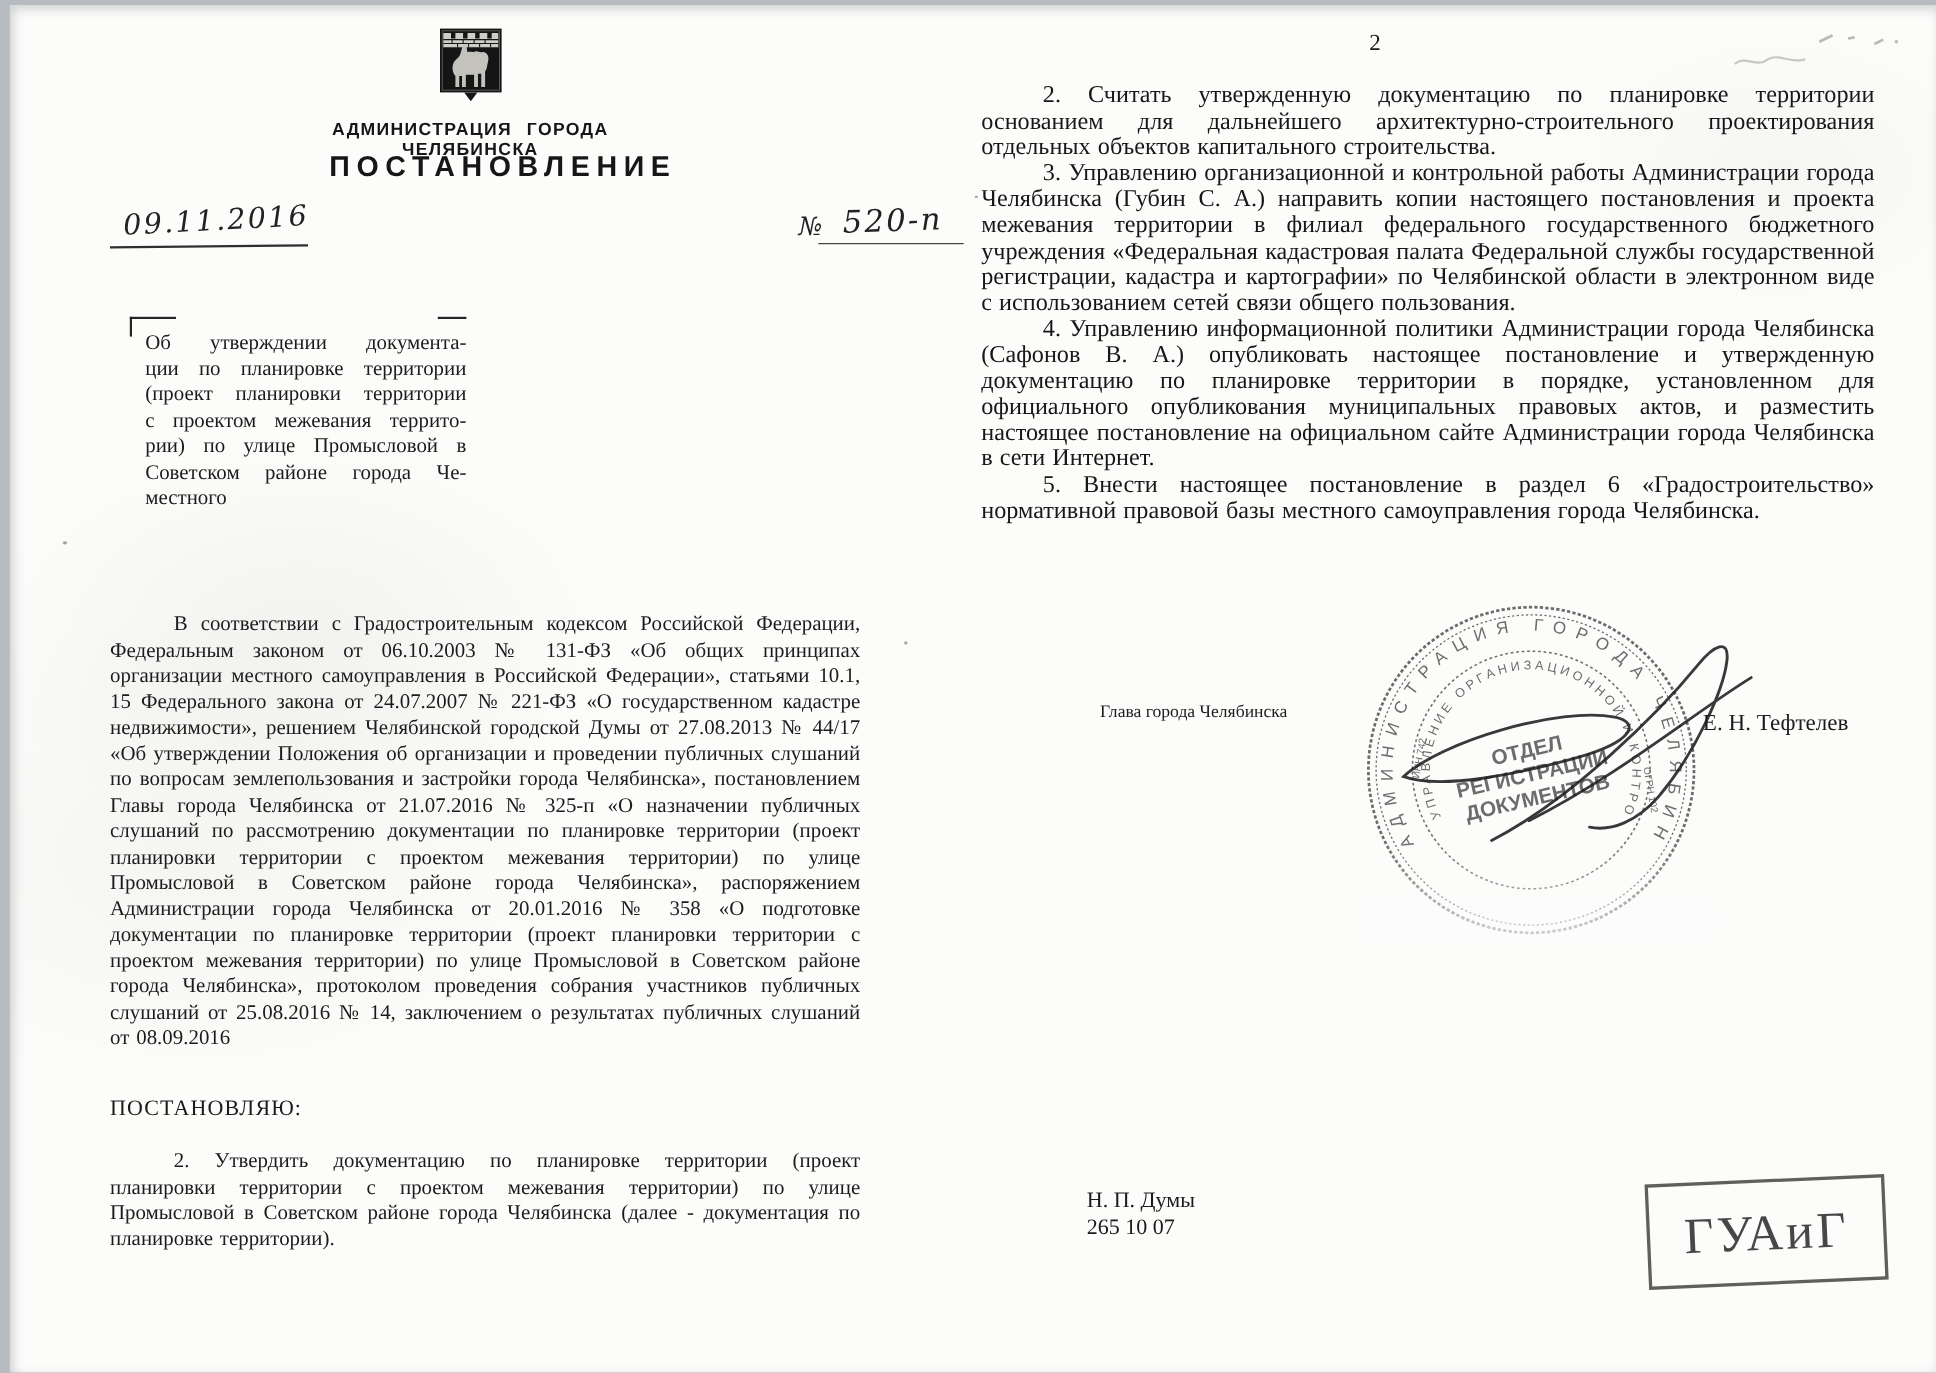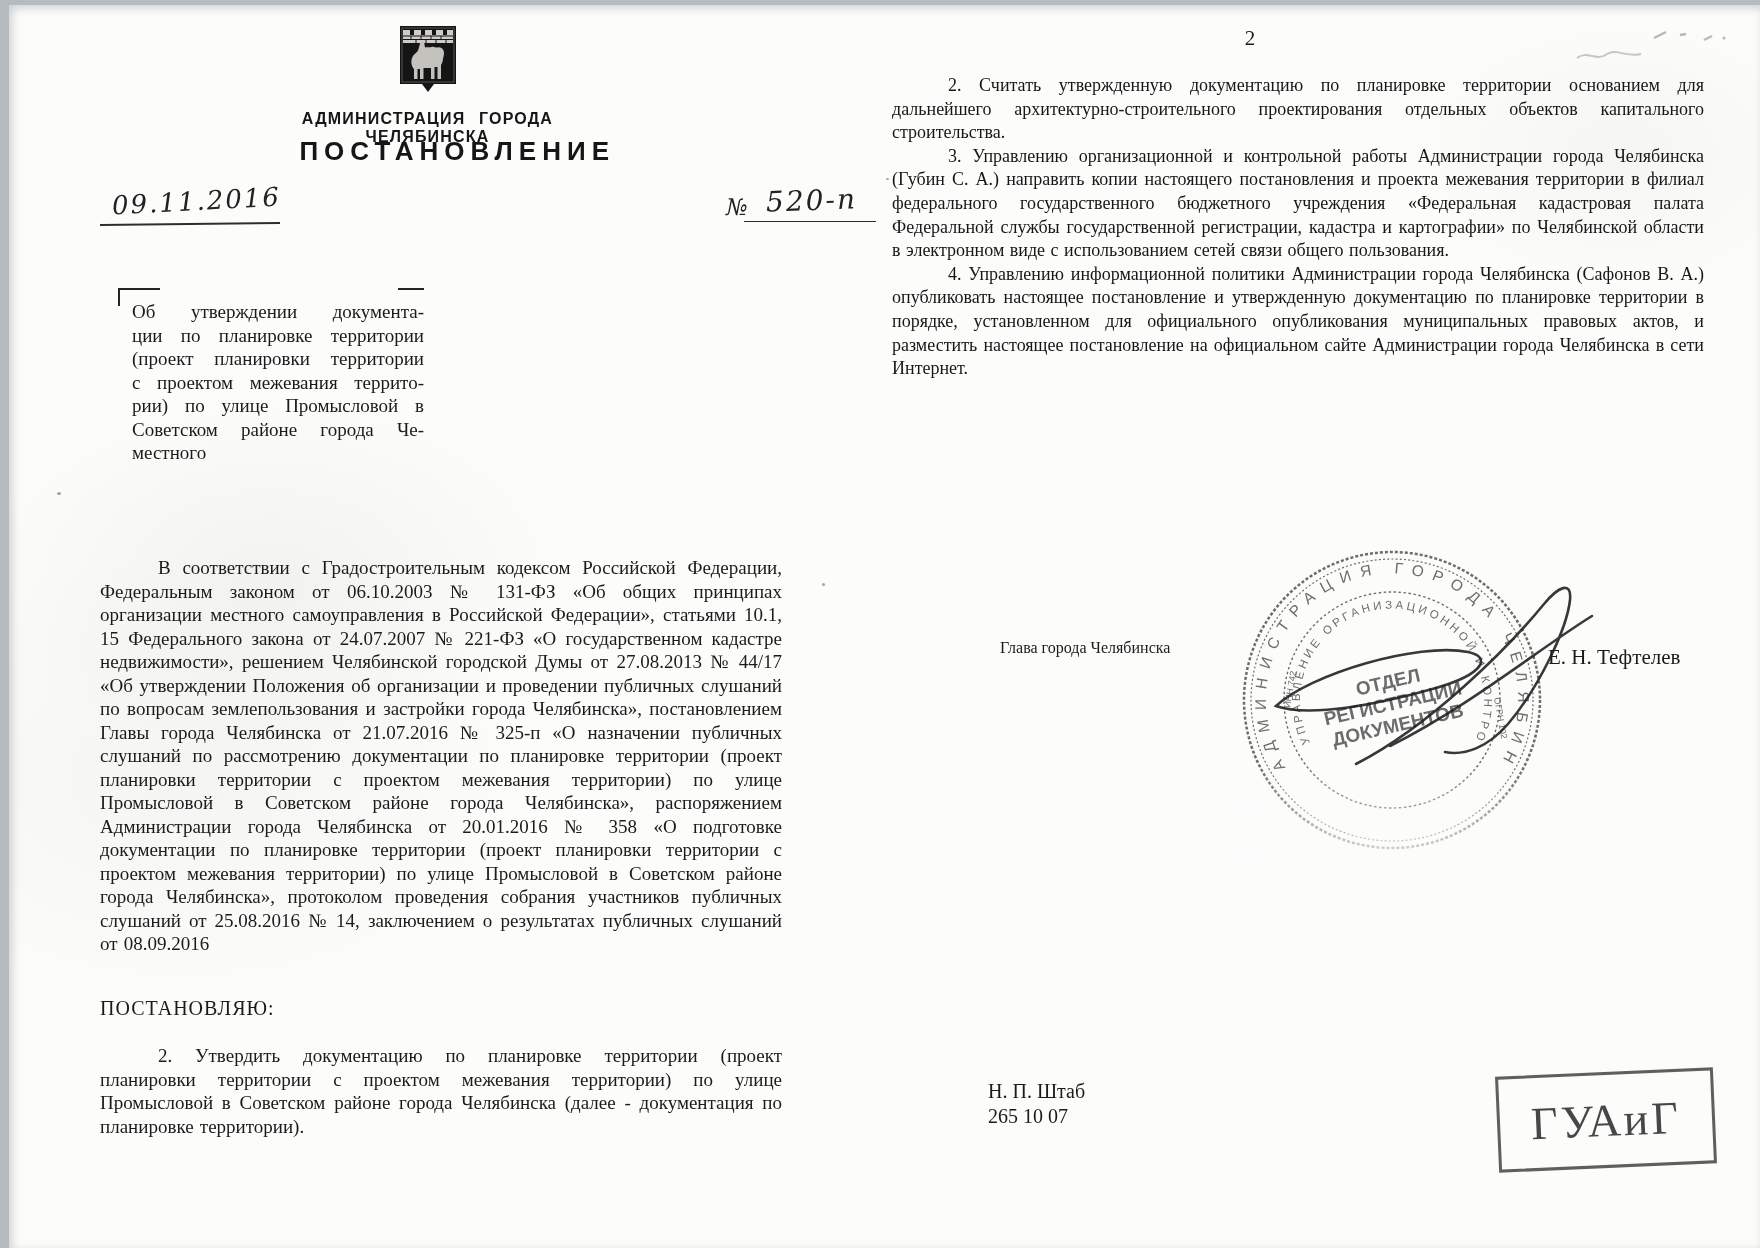--- a/index.html
+++ b/index.html
@@ -12,21 +12,21 @@
            radial-gradient(500px 320px at 10% 62%, rgba(160,158,150,.08), transparent 70%),
            radial-gradient(300px 200px at 92% 12%, rgba(160,158,150,.07), transparent 70%);}
   .abs{position:absolute;}
   .sans{font-family:"Liberation Sans","DejaVu Sans",sans-serif;}
   .hand{font-family:"DejaVu Serif",serif;font-style:italic;color:#222;}
   .rule{border-bottom:2px solid #2e2e2e;height:0;}
   .title-line{font-size:19px;line-height:23.5px;text-align:justify;text-align-last:justify;}
   .title-line:last-child{text-align-last:left;}
   .body-par{font-size:19px;line-height:23.5px;text-align:justify;text-indent:58px;
             word-spacing:1.5px;margin:0;}
-  p.decree{margin:0;text-indent:56px;text-align:justify;font-size:18px;line-height:23.6px;
+  p.decree{margin:0;text-indent:56px;text-align:justify;font-size:22px;line-height:23.6px;
            word-spacing:1px;color:#171717;}
   .corner-tl{border-top:2px solid #262626;border-left:2px solid #262626;}
   .corner-tr{border-top:2px solid #262626;}
   .speck{position:absolute;background:#4a4a4a;border-radius:50%;opacity:.5;}
   .guaig-box{display:flex;align-items:center;justify-content:center;
              border:3px solid rgba(50,50,50,.78);transform:rotate(-2.5deg);
              color:rgba(55,55,55,.92);font-size:46px;letter-spacing:3px;}
 </style>
 </head>
 <body>
@@ -81,20 +81,21 @@
   </svg>
   <svg class="abs" style="left:1652px;top:26px" width="80" height="20" viewBox="0 0 80 20">
     <path d="M2 12 L14 6 M28 9 L34 8 M52 14 L60 10" stroke="#8e8e8c" stroke-width="2.4" fill="none" opacity="0.6"></path>
     <circle cx="72" cy="12" r="1.6" fill="#8e8e8c" opacity="0.6"></circle>
   </svg>
 
   <div class="abs" style="left:892px;top:74px;width:812px">
     <p class="decree">2. Считать утвержденную документацию по планировке территории основанием для дальнейшего архитектурно-строительного проектирования отдельных объектов капитального строительства.</p>
     <p class="decree">3. Управлению организационной и контрольной работы Администрации города Челябинска (Губин С. А.) направить копии настоящего постановления и проекта межевания территории в филиал федерального государственного бюджетного учреждения «Федеральная кадастровая палата Федеральной службы государственной регистрации, кадастра и картографии» по Челябинской области в электронном виде с использованием сетей связи общего пользования.</p>
     <p class="decree">4. Управлению информационной политики Администрации города Челябинска (Сафонов В. А.) опубликовать настоящее постановление и утвержденную документацию по планировке территории в порядке, установленном для официального опубликования муниципальных правовых актов, и разместить настоящее постановление на официальном сайте Администрации города Челябинска в сети Интернет.</p>
+    <p class="decree">5. Внести настоящее постановление в раздел 6 «Градостроительство» нормативной правовой базы местного самоуправления города Челябинска.</p>
   </div>
 
   <div class="abs" style="left:1000px;top:639px;font-size:16px">Глава города Челябинска</div>
   <div class="abs" style="left:1548px;top:645px;font-size:21px">Е. Н. Тефтелев</div>
 
   <svg class="abs" style="left:1232px;top:548px;opacity:.82" width="330" height="310" viewBox="0 0 330 310">
     <defs>
       <linearGradient id="fadeG" x1="0" y1="0" x2="0" y2="1">
         <stop offset="0" stop-color="#fcfcfb" stop-opacity="0"></stop>
         <stop offset="1" stop-color="#fcfcfb" stop-opacity="0.75"></stop>
@@ -125,21 +126,21 @@
 
   <svg class="abs" style="left:1240px;top:556px" width="490" height="250" viewBox="0 0 490 250">
     <g fill="none" stroke="#1e1e1e" stroke-width="2.6" stroke-linecap="round" opacity="0.88">
       <path d="M 36 150 C 70 118, 178 86, 228 96 C 252 101, 244 118, 196 132 C 140 148, 70 162, 36 150 Z"></path>
       <path d="M 116 208 C 190 170, 268 92, 304 48 C 318 31, 332 24, 330 44 C 327 72, 300 130, 268 168 C 248 191, 225 200, 205 196"></path>
       <path d="M 150 190 C 230 150, 300 92, 352 60"></path>
     </g>
   </svg>
 
   <div class="abs" style="left:988px;top:1079px;font-size:20px;line-height:25px">
-    <div>Н. П. Штаб</div>
+    <div>Н. П. Думы</div>
     <div>265 10 07</div>
   </div>
 
   <div class="abs guaig-box" style="left:1497px;top:1072px;width:212px;height:90px">
     <span>ГУАиГ</span>
   </div>
 
   <div class="speck" style="left:57px;top:492px;width:4px;height:3px"></div>
   <div class="speck" style="left:822px;top:583px;width:3px;height:3px"></div>
   <div class="speck" style="left:114px;top:1104px;width:3px;height:2px"></div>

